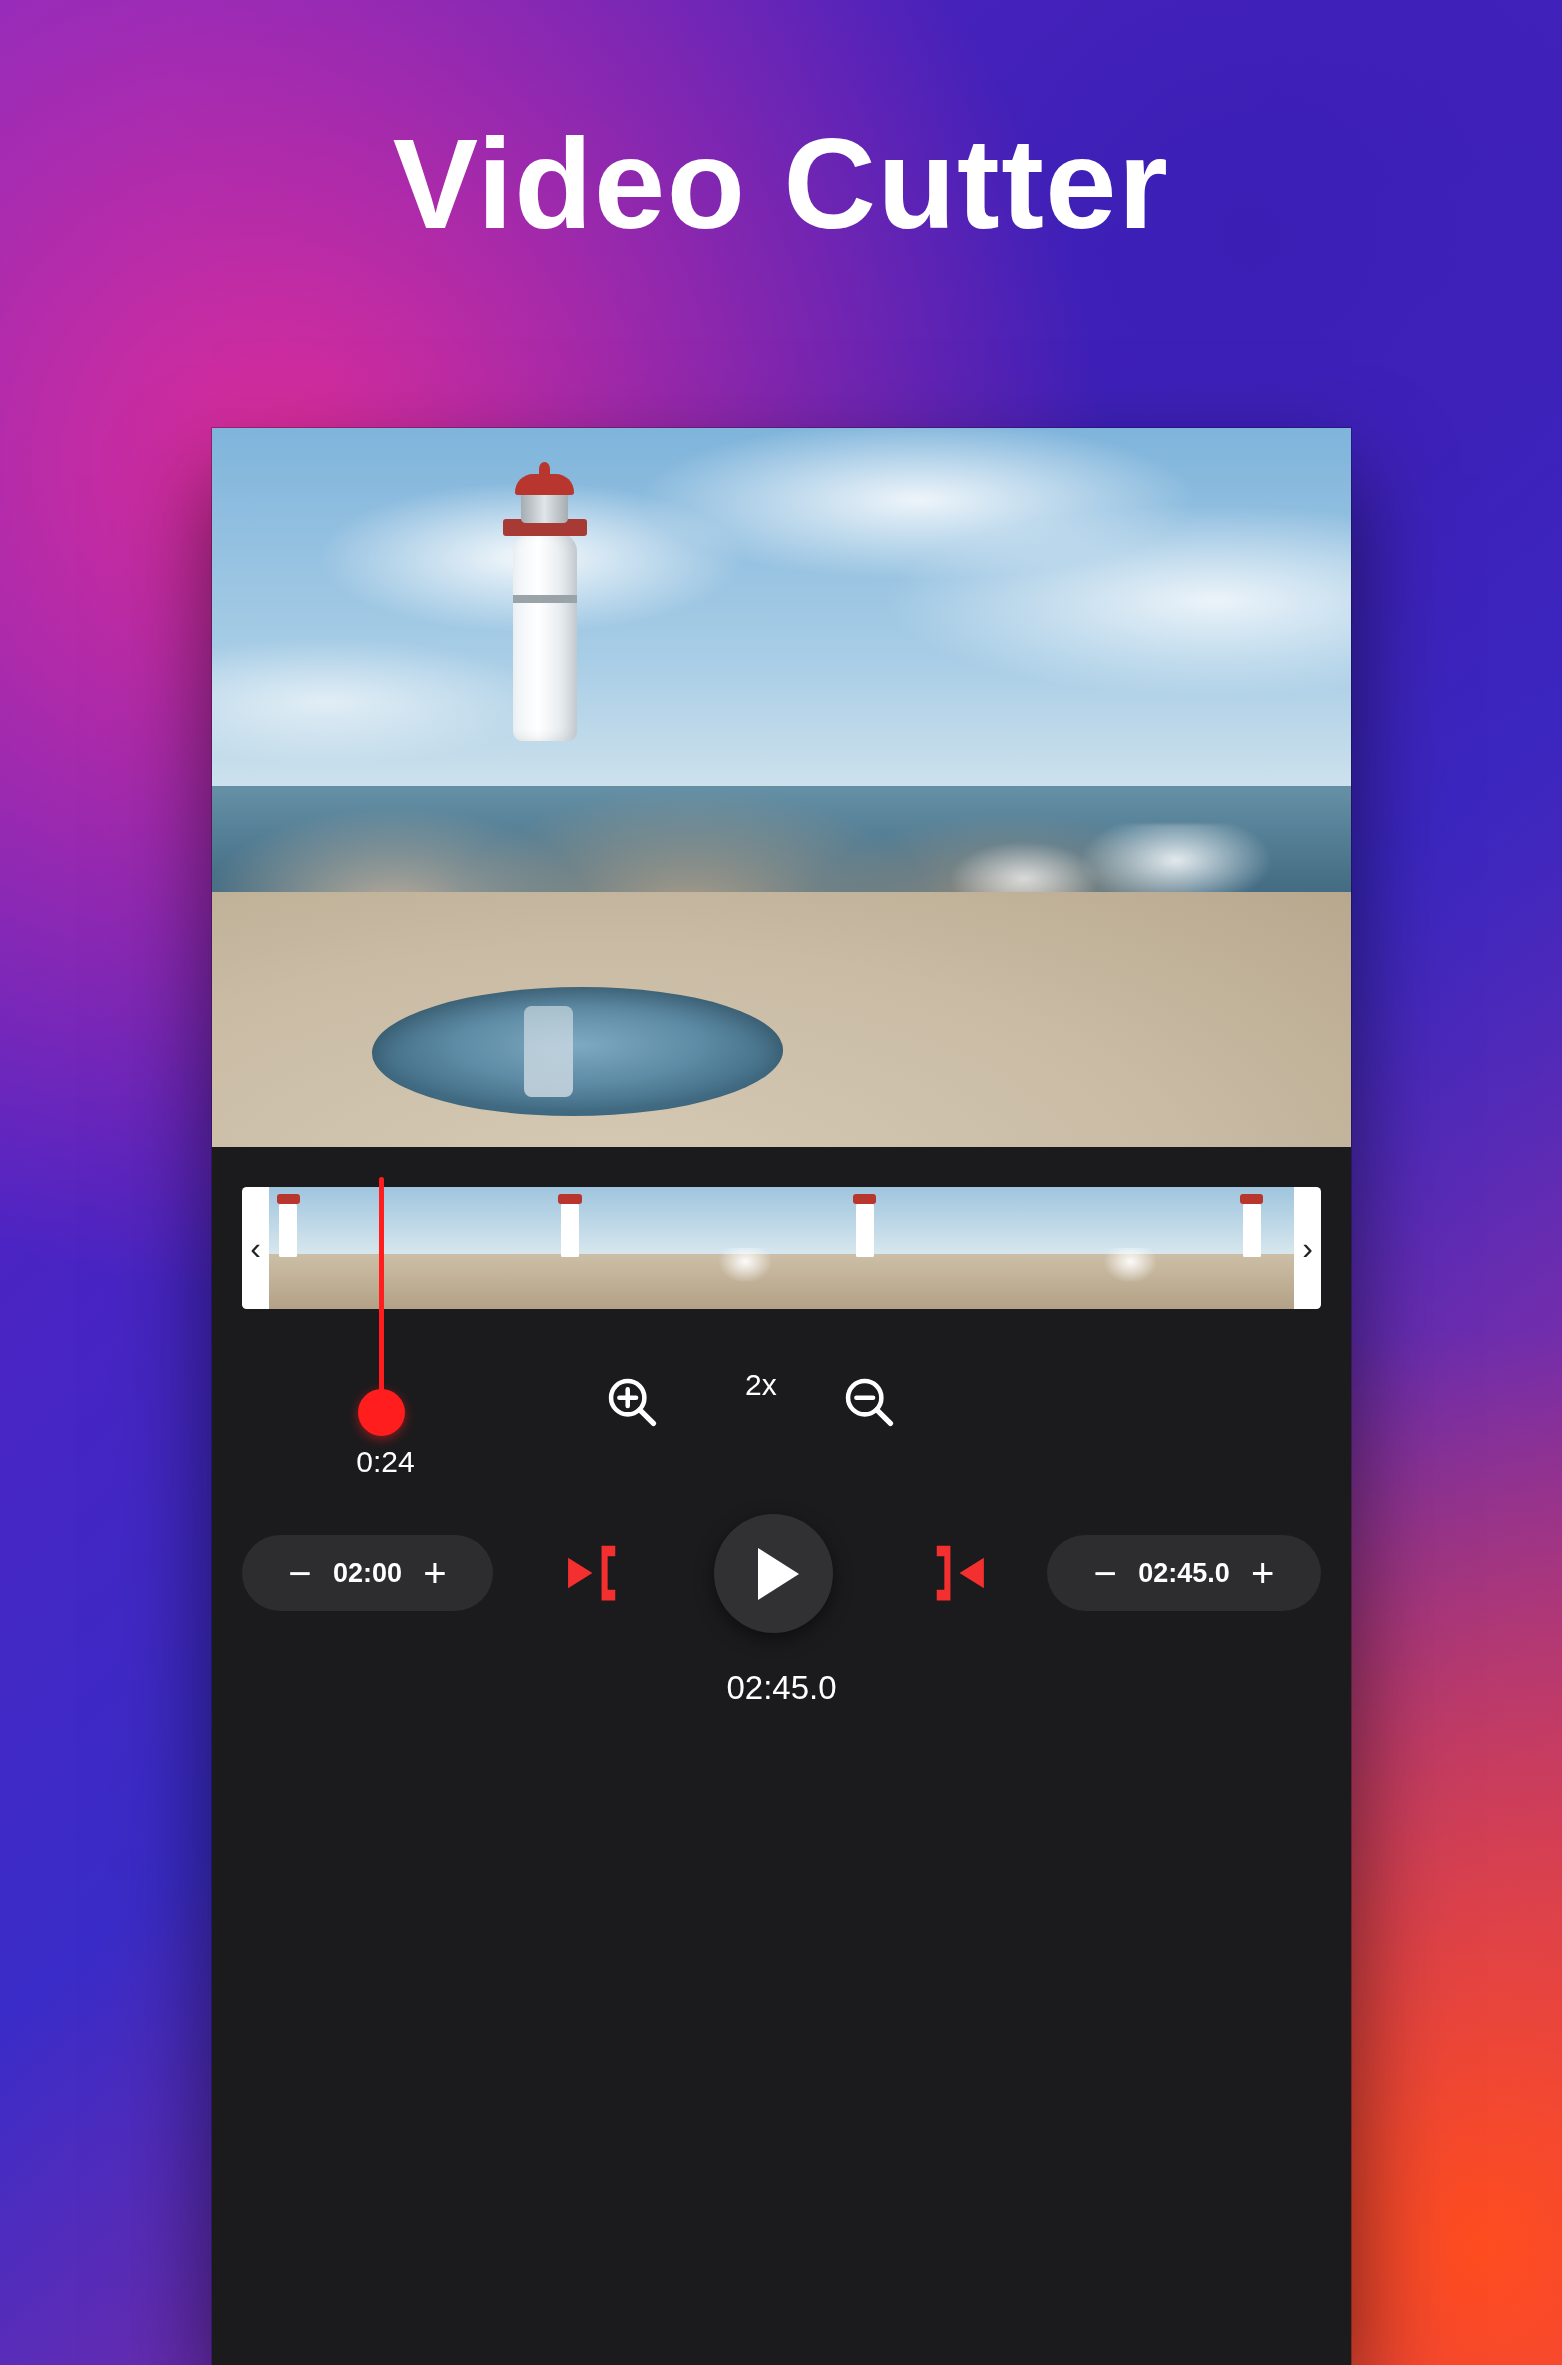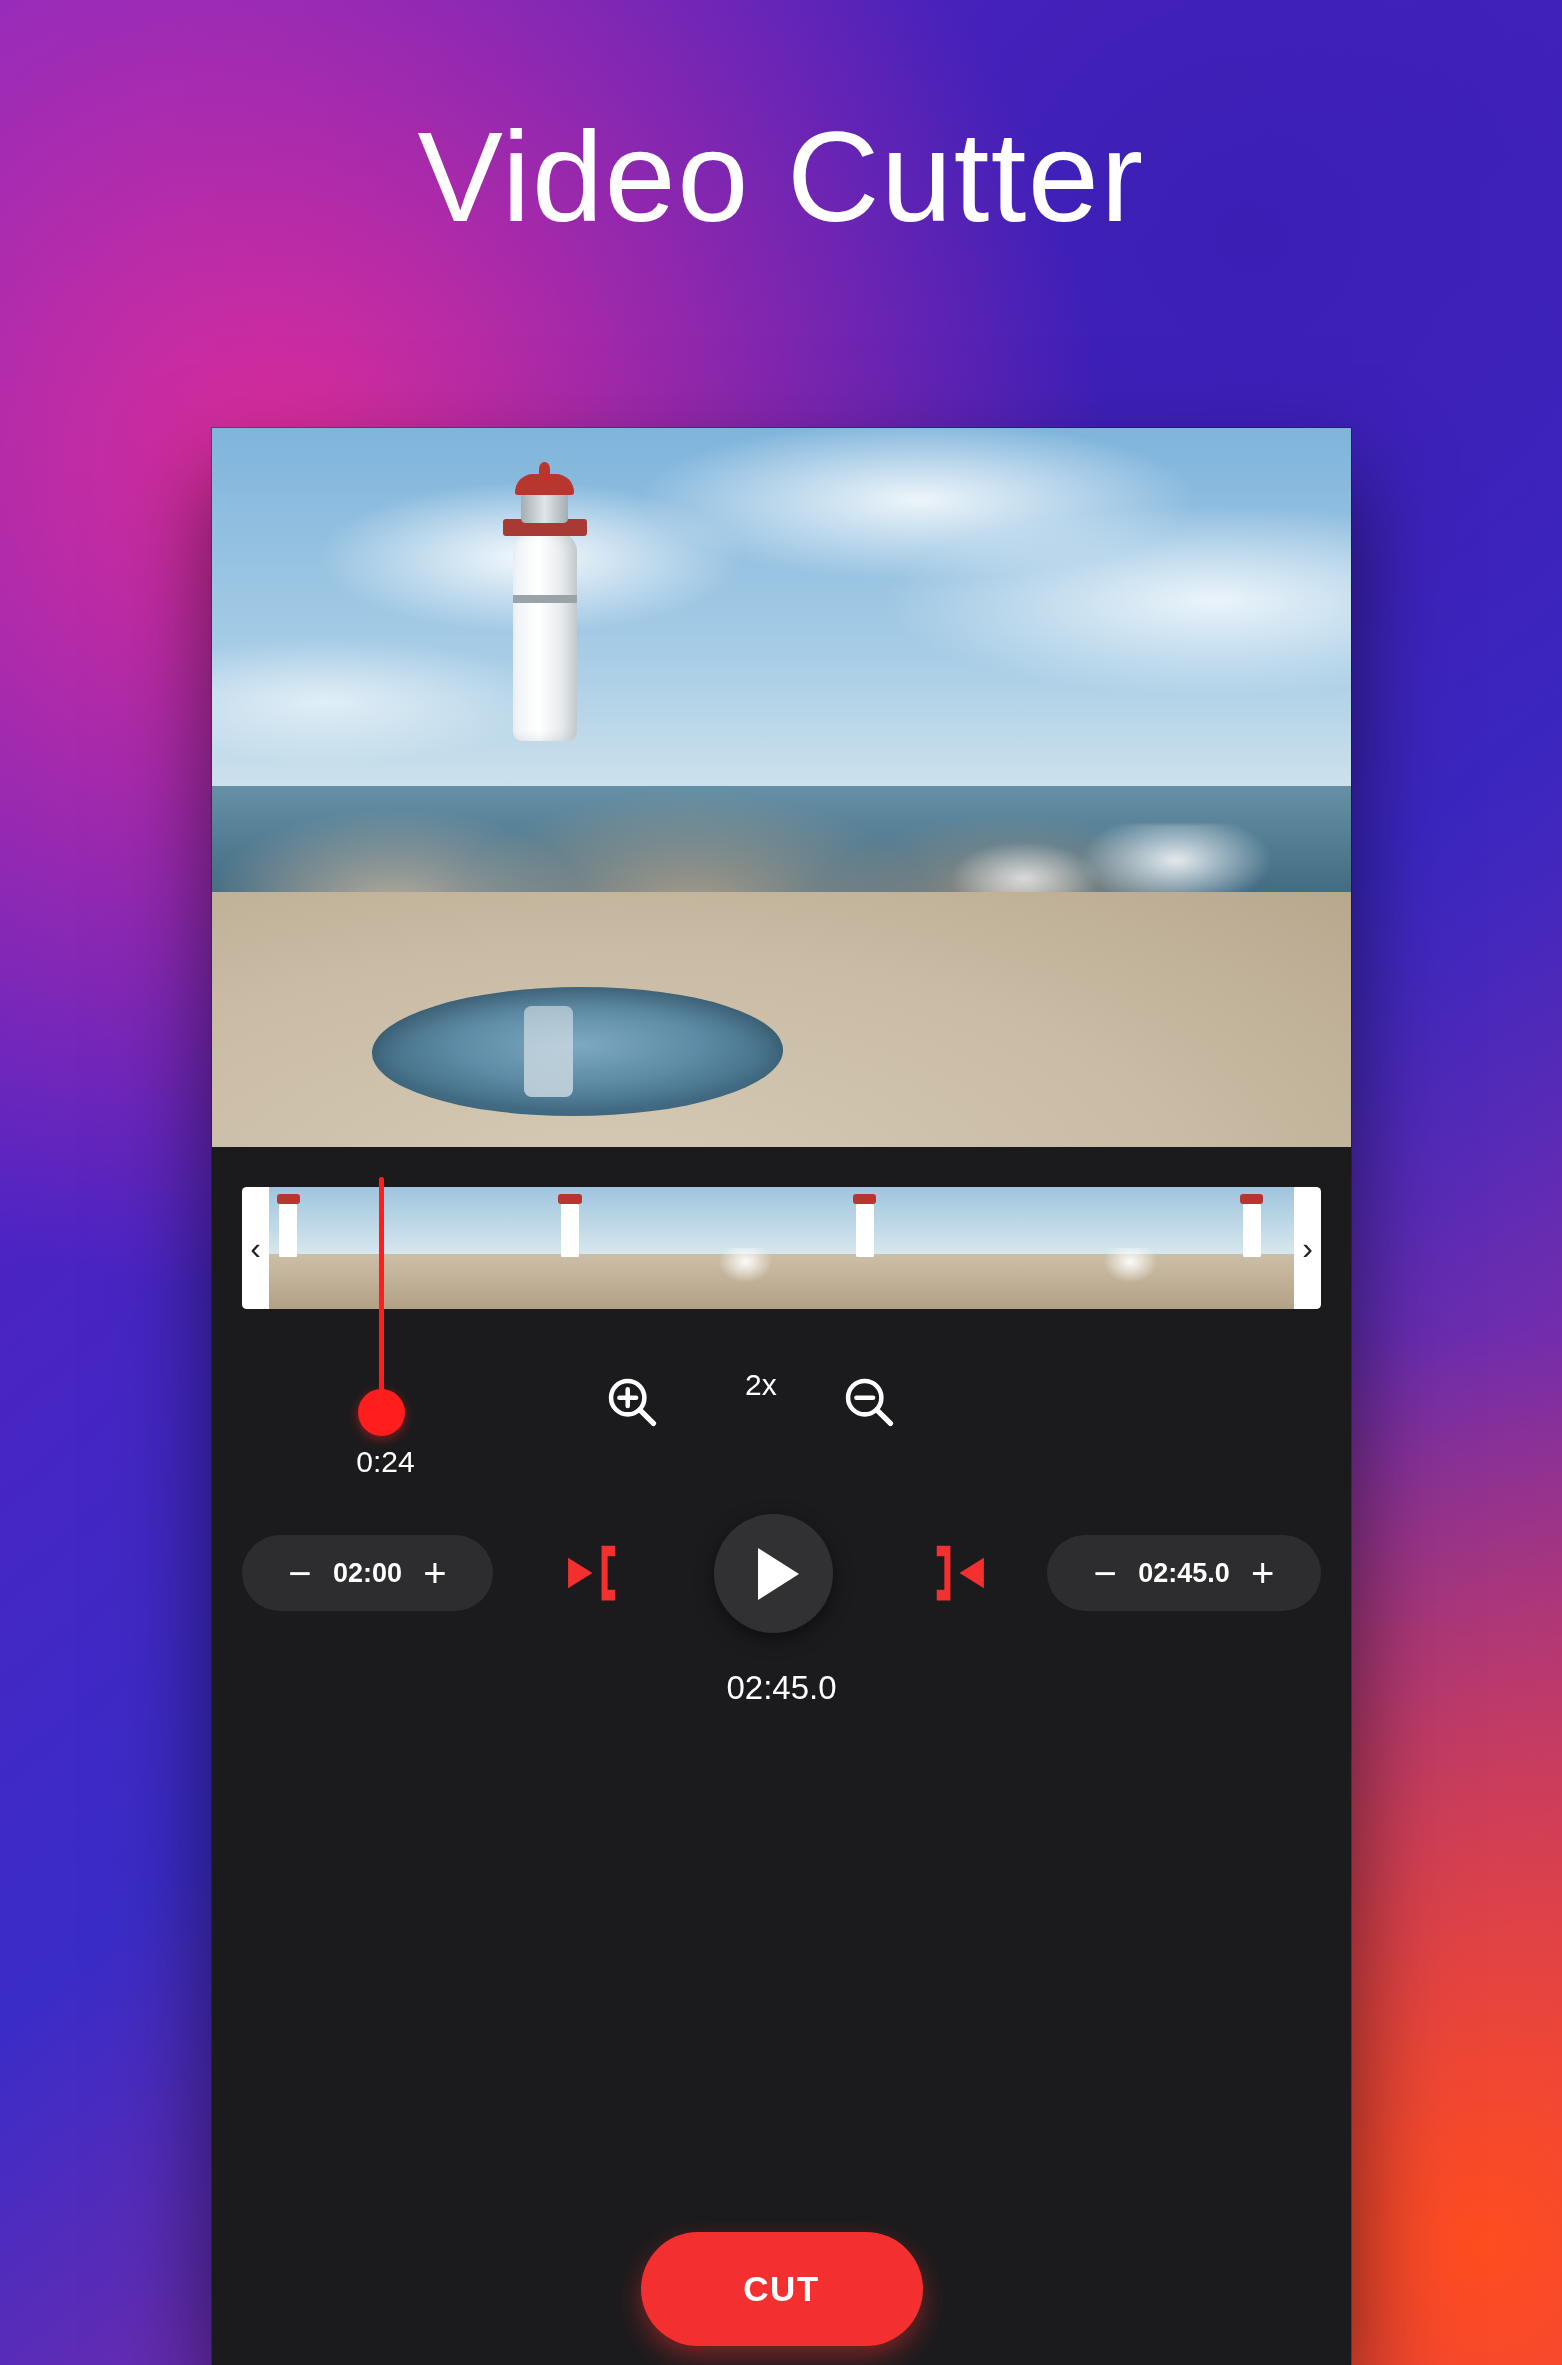--- a/index.html
+++ b/index.html
@@ -11,24 +11,24 @@
   .bg {
     position: absolute; inset: 0;
     background:
       radial-gradient(ellipse 1370px 1370px at 18% 20%, #de2d9a 0%, rgba(222,45,154,0) 60%),
       radial-gradient(ellipse 1522px 1674px at 95% 95%, #ff4d1f 0%, rgba(255,77,31,0) 55%),
       radial-gradient(ellipse 1674px 1674px at 80% 10%, #3b1fb5 0%, rgba(59,31,181,0) 65%),
       linear-gradient(140deg, #742bc9 0%, #4a24c3 35%, #3a2cc8 55%, #cf2e7c 100%);
   }
   .title {
     position: absolute;
-    top: 103px; left: 0; right: 0;
+    top: 110px; left: 0; right: 0;
     text-align: center;
     color: #fff;
-    font-weight: 400;
+    font-weight: 700;
     font-size: 128px;
     letter-spacing: 1.5px;
   }
   .phone {
     position: absolute;
     top: 428px; left: 212px;
     width: 1139px; height: 1938px;
     background: #1b1b1d;
     box-shadow: 0 46px 91px rgba(0,0,0,0.55), 0 0 0 0.8px rgba(0,0,0,0.3);
     overflow: hidden;
@@ -330,17 +330,16 @@
     </div>
 
     <div class="pill end-pill">
       <span class="pm left">−</span>
       <span>02:45.0</span>
       <span class="pm right">+</span>
     </div>
 
     <div class="duration">02:45.0</div>
 
-    <div class="cut-btn">CUT</div>
 
   </div>
 </div>
 
 
 </body></html>

